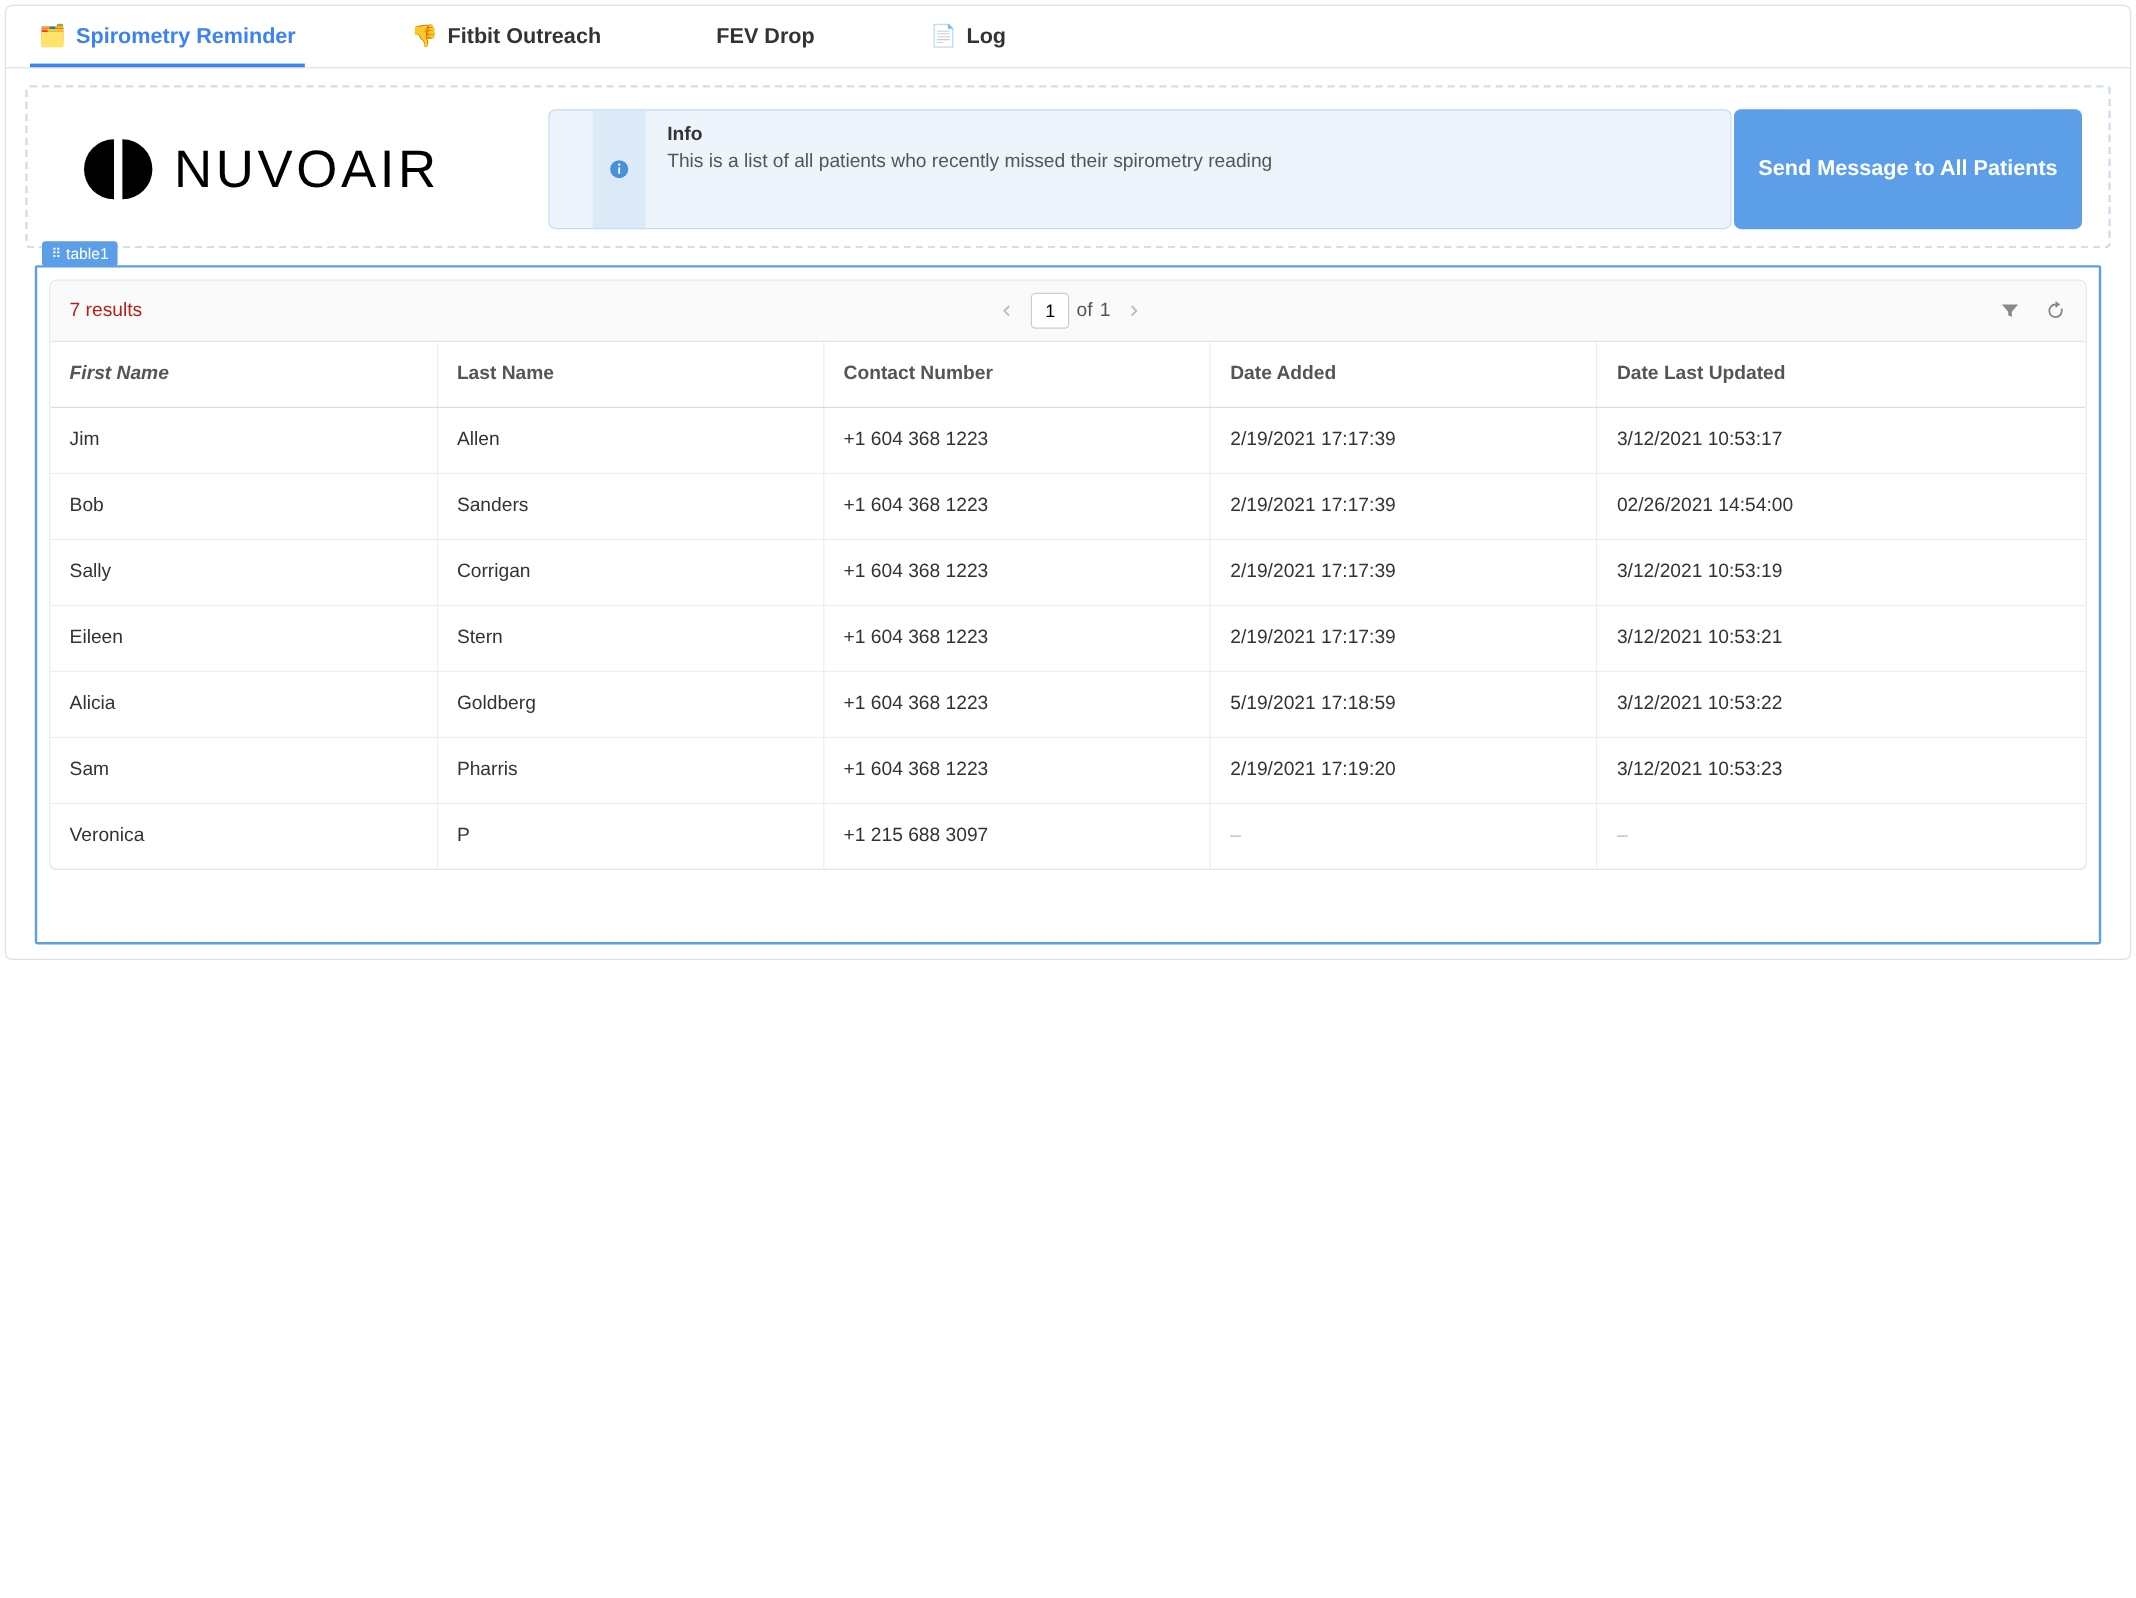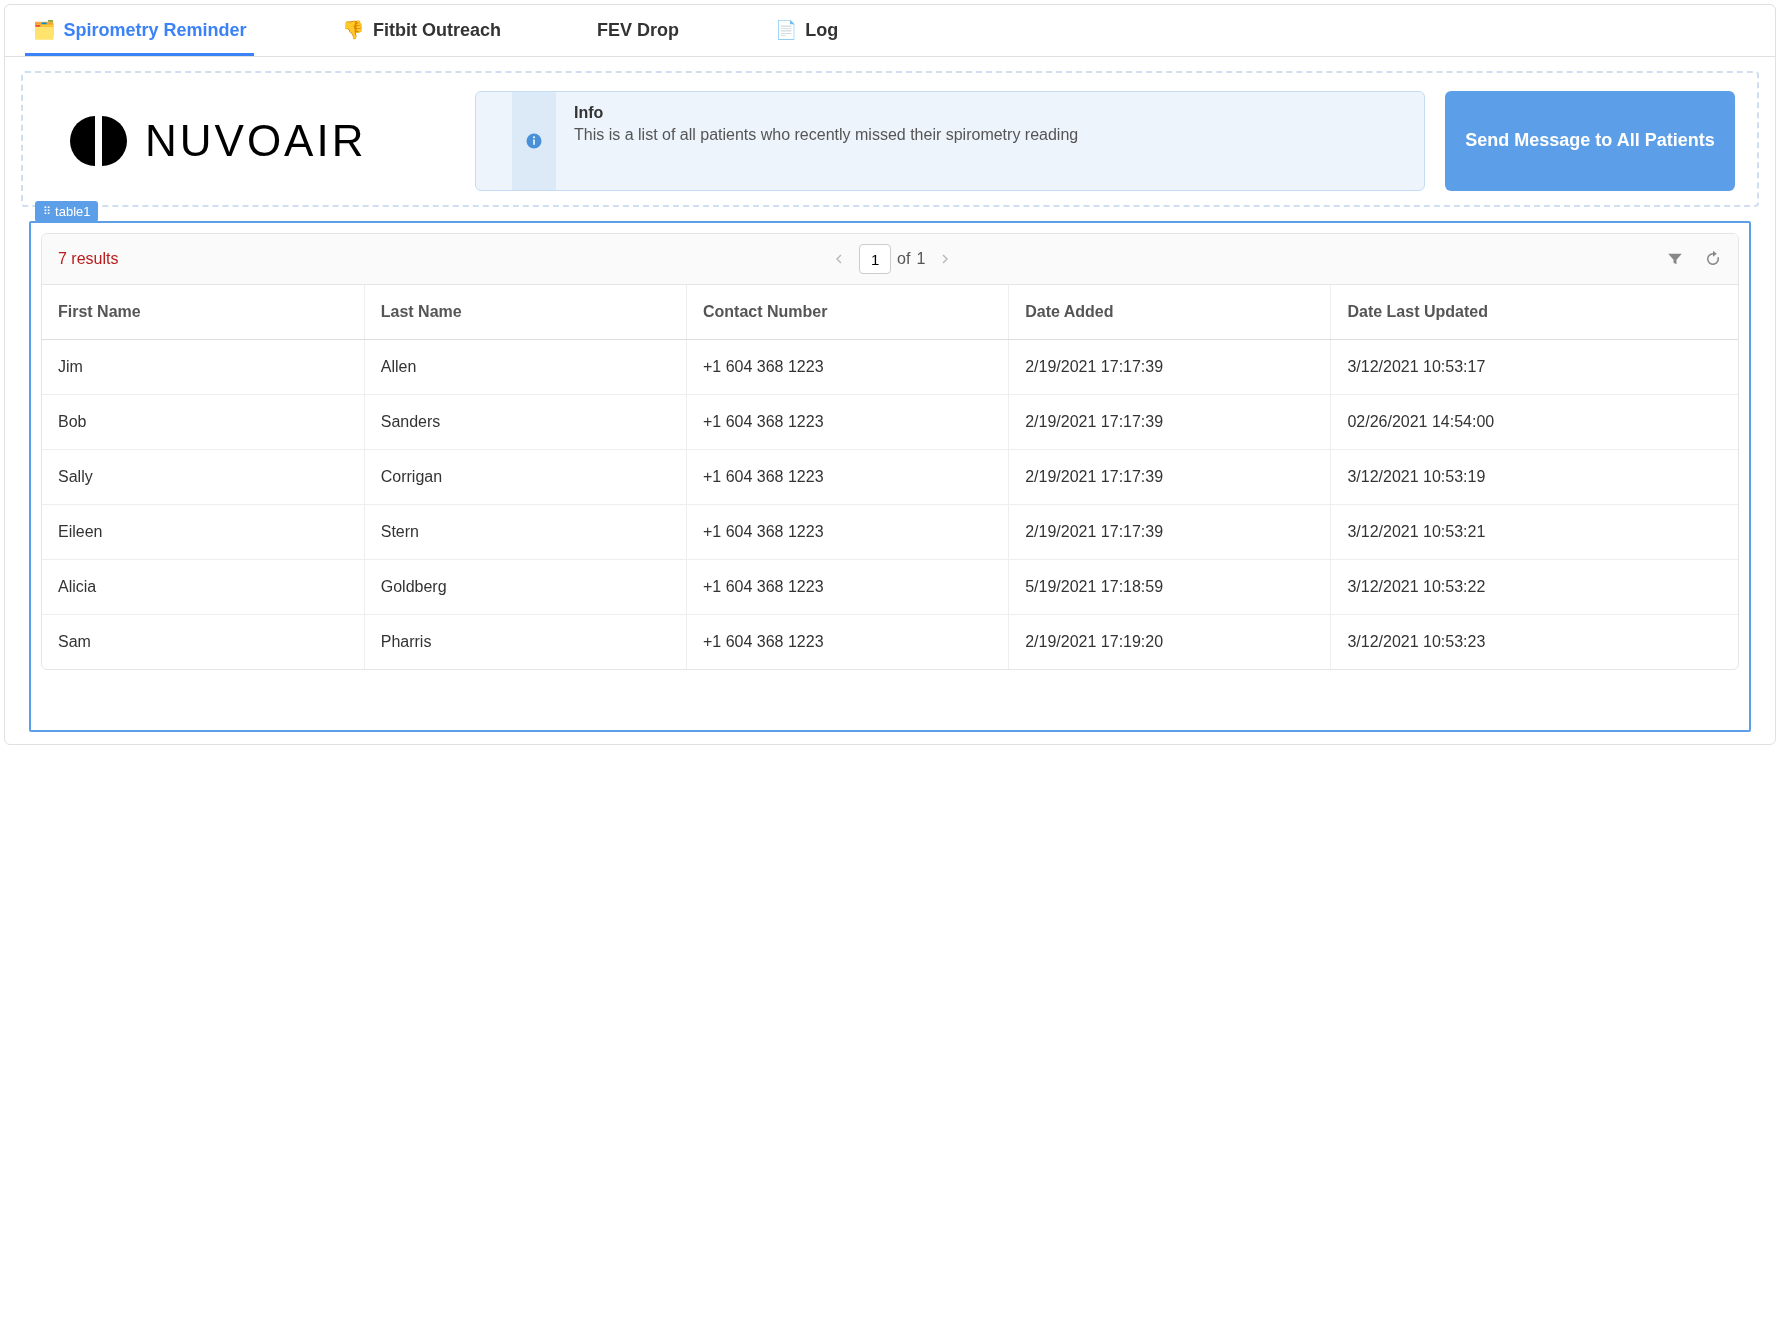--- a/index.html
+++ b/index.html
@@ -36,21 +36,21 @@
   }
   .tab.active {
     color: #3b82f6;
     border-bottom-color: #3b82f6;
   }
   .tab .emoji { font-size: 18px; }
 
   
   .top-row {
     display: flex;
-    gap: 20px;
+    gap: 2px;
     padding: 18px 22px 14px;
     border: 2px dashed #d0dff0;
     border-radius: 4px;
     margin: 14px 16px;
     align-items: center;
   }
   .logo-box {
     width: 410px;
     height: 100px;
     display: flex;
@@ -192,21 +192,21 @@
     background: #fff;
     color: #555;
     font-weight: 700;
     border-bottom: 1px solid #ddd;
   }
   td { color: #333; }
   tr:last-child td { border-bottom: none; }
   td:last-child, th:last-child { border-right: none; }
   .muted { color: #bbb; }
 
-  .col-first { width: 19%; }
+  .col-first { width: 19%; font-style: italic; }
   .col-last { width: 19%; }
   .col-contact { width: 19%; }
   .col-added { width: 19%; }
   .col-updated { width: 24%; }
 </style>
 </head>
 <body>
 
 <div class="app">
 
@@ -333,18 +333,25 @@
               <td>5/19/2021 17:18:59</td>
               <td>3/12/2021 10:53:22</td>
             </tr>
             <tr>
               <td>Sam</td>
               <td>Pharris</td>
               <td>+1 604 368 1223</td>
               <td>2/19/2021 17:19:20</td>
               <td>3/12/2021 10:53:23</td>
             </tr>
+            <tr>
+              <td>Veronica</td>
+              <td>P</td>
+              <td>+1 215 688 3097</td>
+              <td class="muted">–</td>
+              <td class="muted">–</td>
+            </tr>
           </tbody>
       </table>
     </div>
   </div>
 
 </div>
 
 </body></html>

